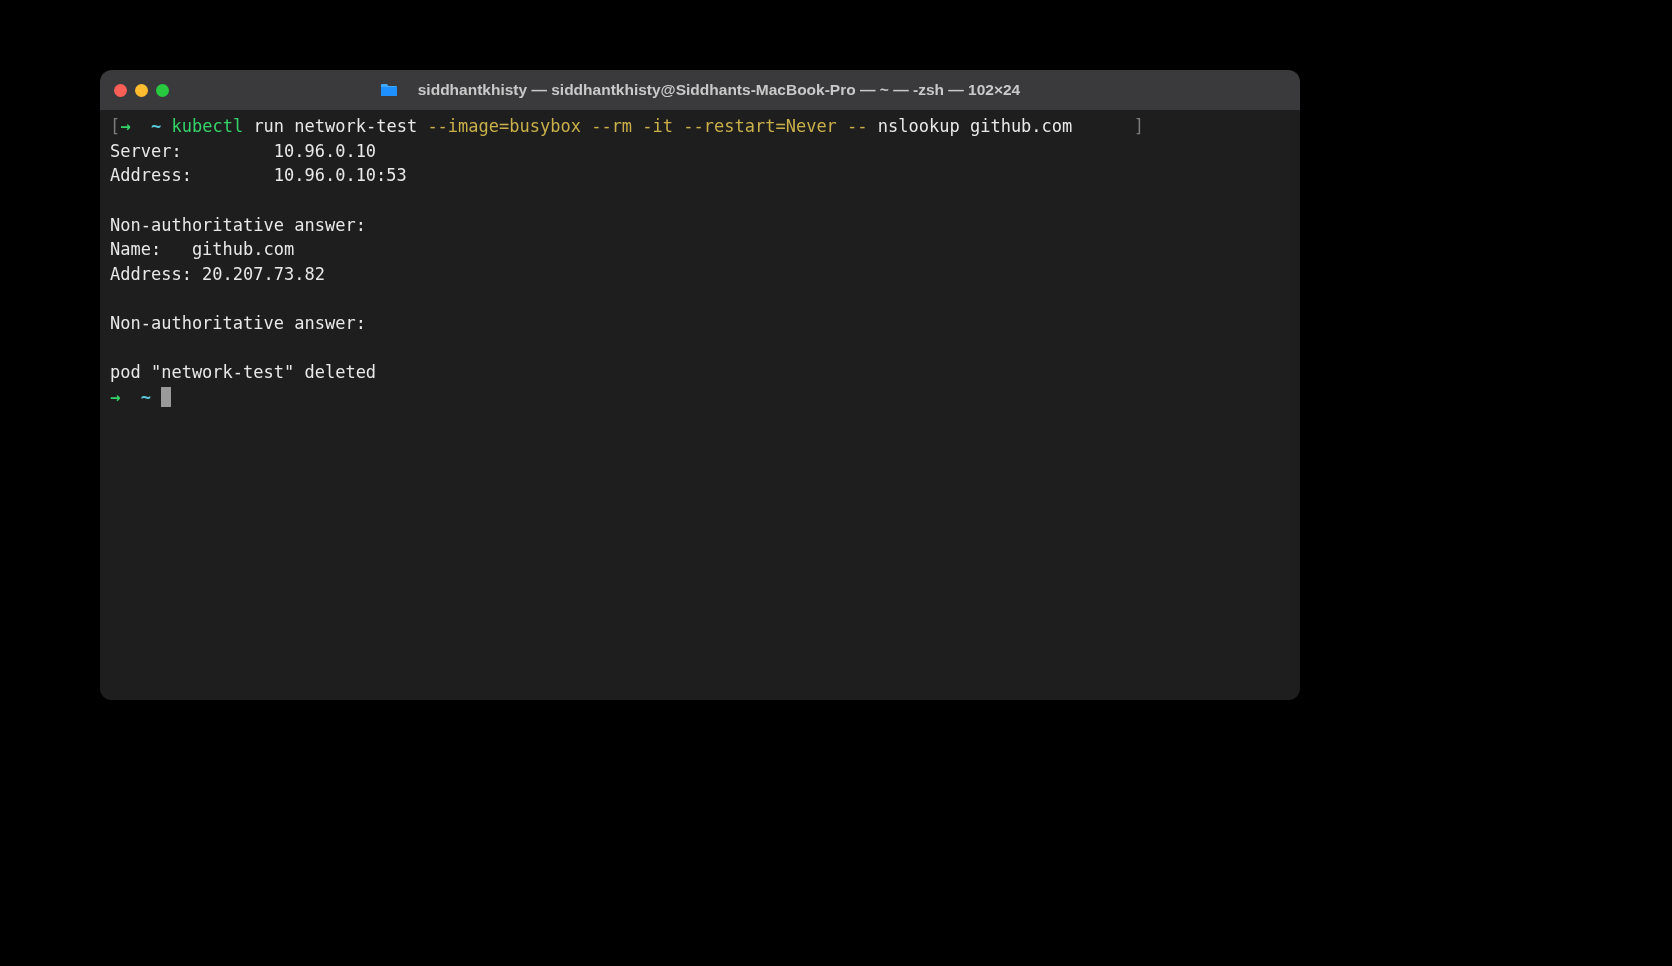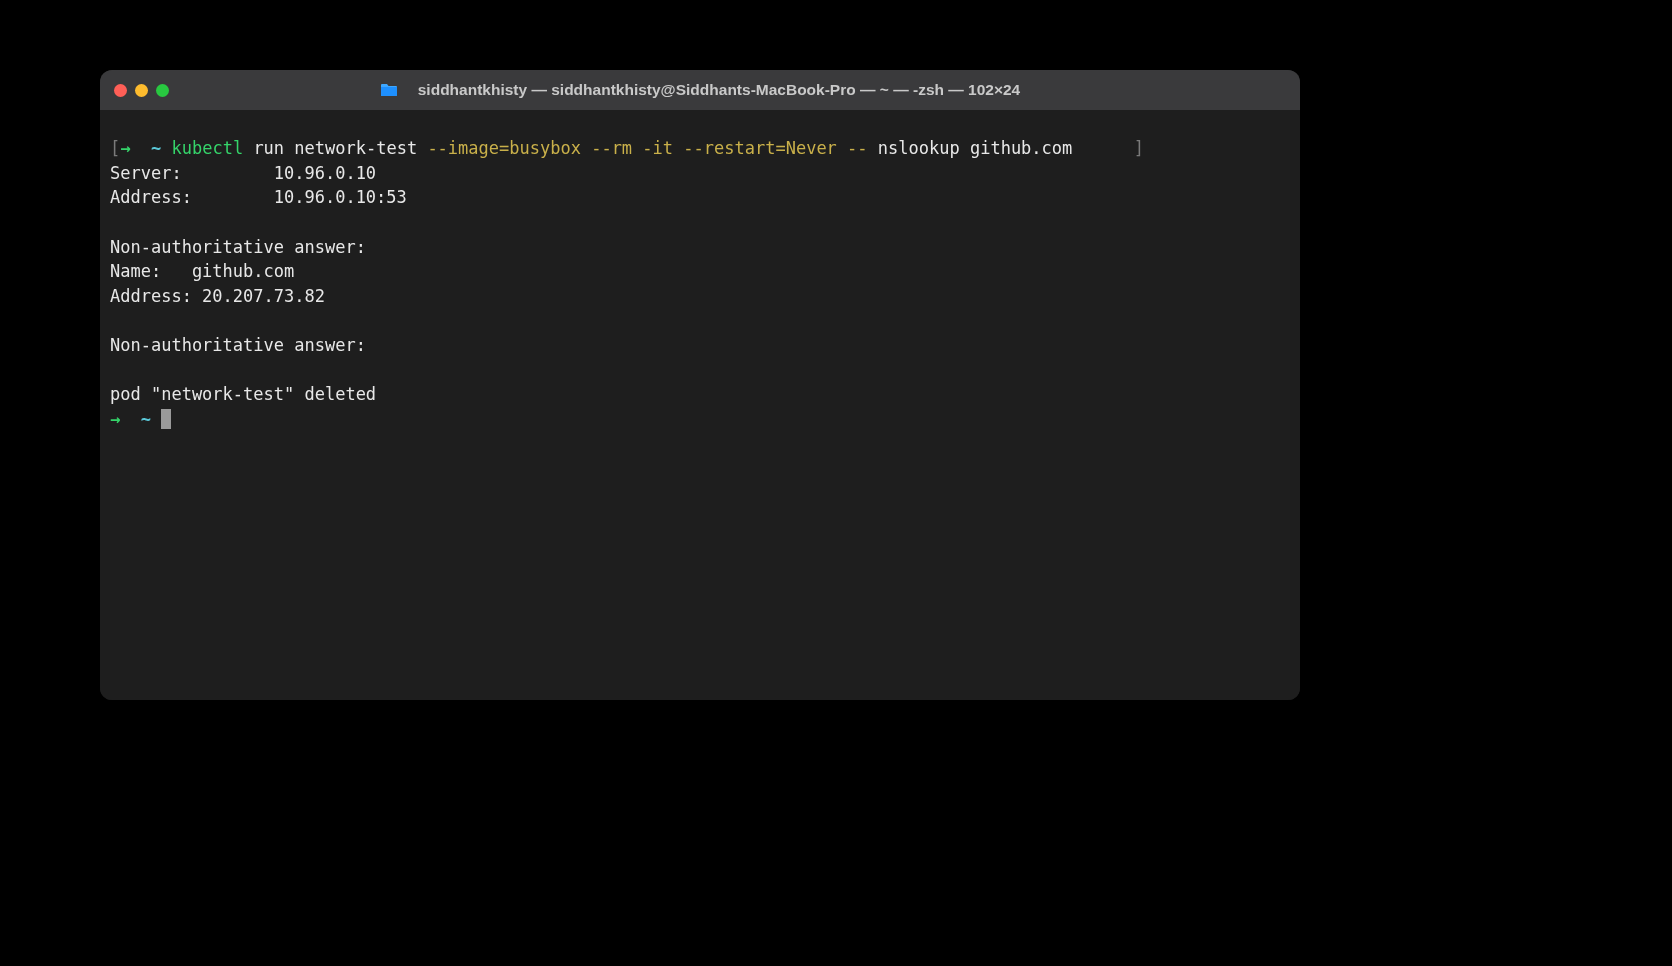--- a/index.html
+++ b/index.html
@@ -68,21 +68,20 @@
   }
   .terminal-body {
     flex: 1;
     background: #1e1e1e;
     padding: 4px 10px;
     font-size: 17px;
     line-height: 1.45;
     color: #e8e8e8;
     white-space: pre;
     overflow: hidden;
-    margin-top: 22px;
   }
   .dim { color: #7a7a7a; }
   .green { color: #35d46a; }
   .cyan { color: #5ac8d8; }
   .yellow { color: #c9b04a; }
   .white { color: #e8e8e8; }
   .bold { font-weight: 600; }
   .cursor {
     display: inline-block;
     width: 10px;

